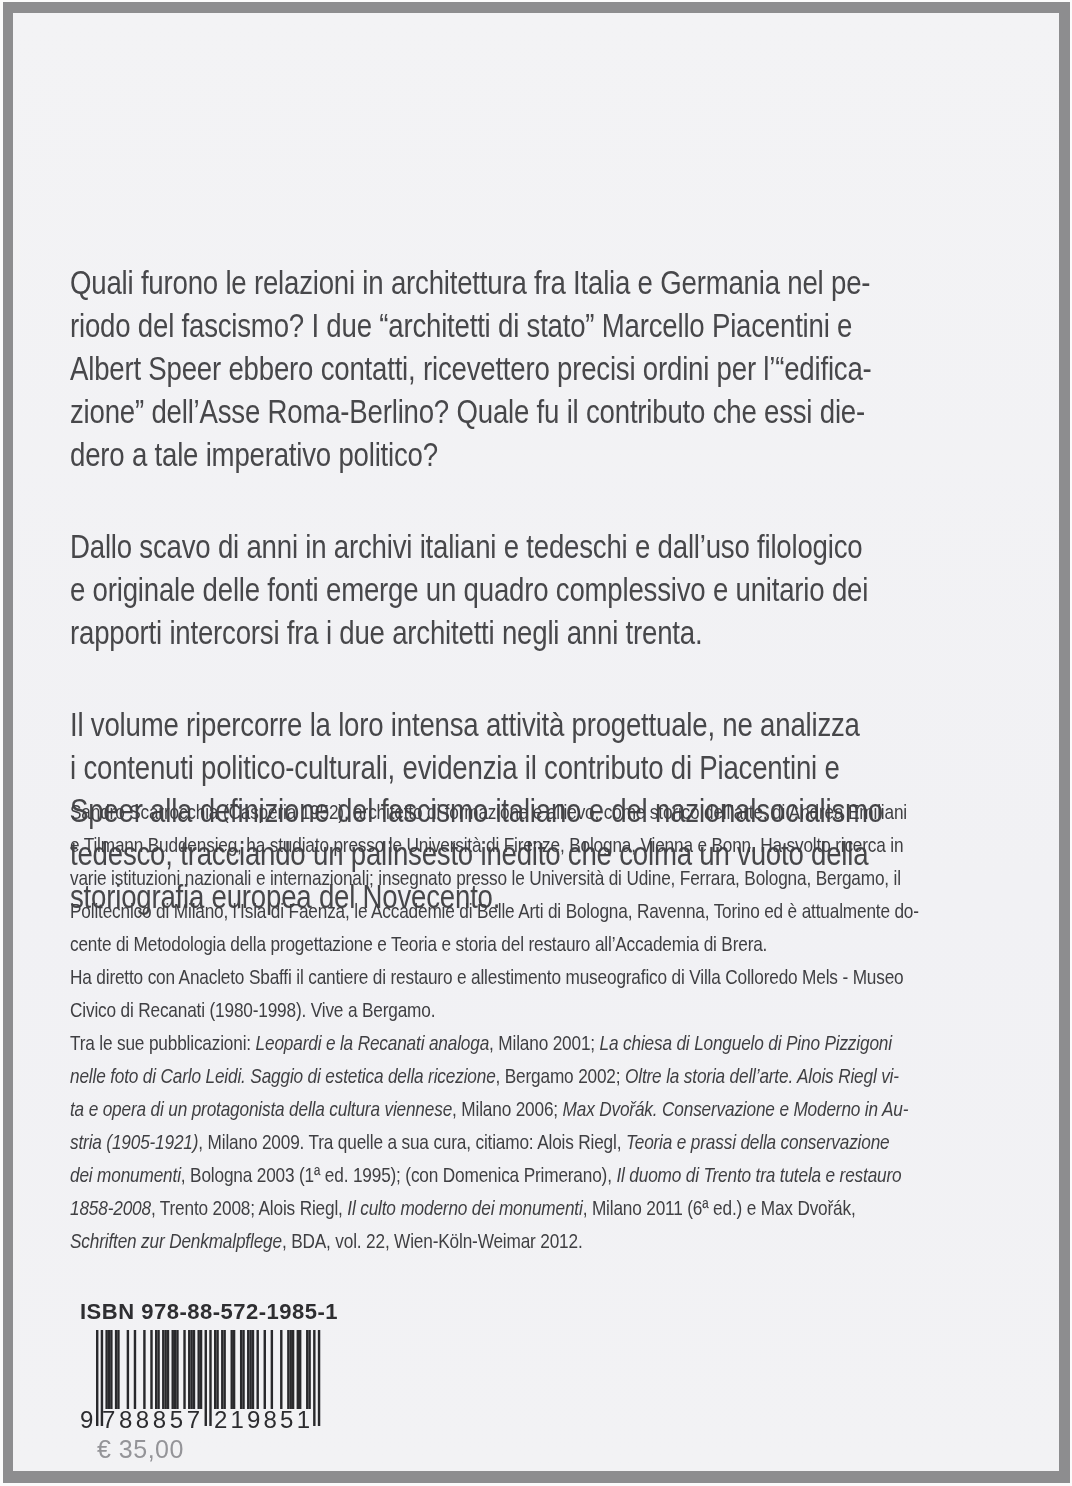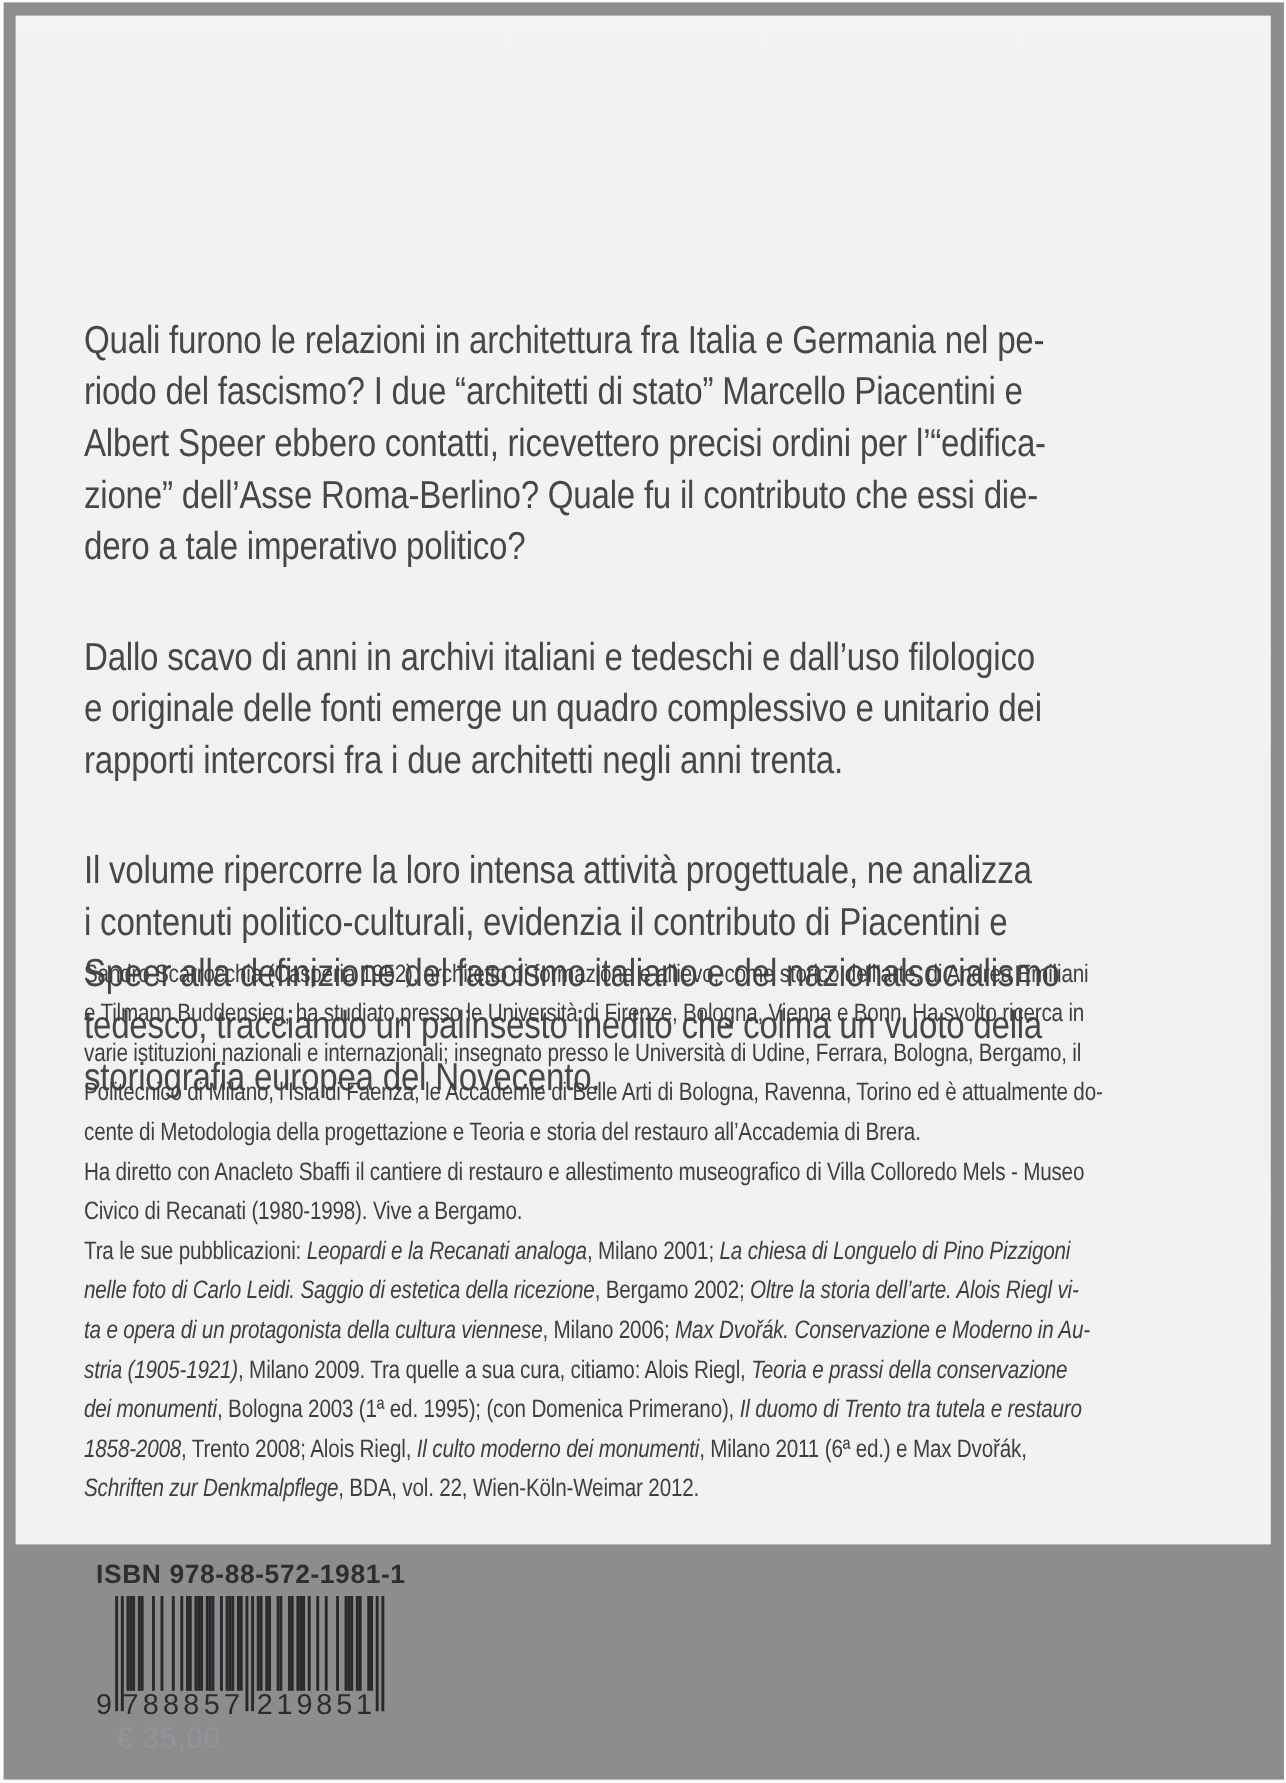--- a/index.html
+++ b/index.html
@@ -1,20 +1,20 @@
 <!DOCTYPE html>
 <html style="--frame: #8d8d8f; --cover: #f2f2f4; --synopsis-ink: #47474a; --bio-ink: #3f3f42; --isbn-ink: #2e2e31; --digit-ink: #2c2c2f; --bar: #29292c; --price-ink: #949498;"><head>
 <meta charset="utf-8">
 <style>
   html,body{margin:0;padding:0;background:#fbfbfb;}
   body{width:1072px;height:1486px;position:relative;overflow:hidden;
        font-family:"Liberation Sans",sans-serif;}
   .photo-frame{position:absolute;left:3px;top:2px;right:2px;bottom:3px;
        background:var(--frame,#8d8d8f);}
-  .cover{position:absolute;left:13px;top:13px;width:1046px;height:1274px;
+  .cover{position:absolute;left:13px;top:13px;width:1046px;height:1458px;
        background:linear-gradient(180deg,#f3f3f5 0%,#f1f1f4 60%,#f2f2f4 100%);}
   .synopsis{position:absolute;left:57px;top:206px;width:1140px;
        font-size:32.5px;line-height:43px;letter-spacing:-0.25px;
        color:var(--synopsis-ink,#47474a);
        transform:scaleX(.85);transform-origin:0 0;white-space:pre-line;}
   .synopsis p{margin:0 0 6px 0;}
   .bio{position:absolute;left:57px;top:782px;width:1165px;
        font-size:21px;line-height:33px;letter-spacing:-0.2px;
        color:var(--bio-ink,#3f3f42);
        transform:scaleX(.82);transform-origin:0 0;}
@@ -62,21 +62,21 @@
       <div class="rline"><span>Civico di Recanati (1980-1998). Vive a Bergamo.</span></div>
       <div class="rline"><span>Tra le sue pubblicazioni: </span><span class="it">Leopardi e la Recanati analoga</span><span>, Milano 2001; </span><span class="it">La chiesa di Longuelo di Pino Pizzigoni</span></div>
       <div class="rline"><span class="it">nelle foto di Carlo Leidi. Saggio di estetica della ricezione</span><span>, Bergamo 2002; </span><span class="it">Oltre la storia dell’arte. Alois Riegl vi-</span></div>
       <div class="rline"><span class="it">ta e opera di un protagonista della cultura viennese</span><span>, Milano 2006; </span><span class="it">Max Dvořák. Conservazione e Moderno in Au-</span></div>
       <div class="rline"><span class="it">stria (1905-1921)</span><span>, Milano 2009. Tra quelle a sua cura, citiamo: Alois Riegl, </span><span class="it">Teoria e prassi della conservazione</span></div>
       <div class="rline"><span class="it">dei monumenti</span><span>, Bologna 2003 (1ª ed. 1995); (con Domenica Primerano), </span><span class="it">Il duomo di Trento tra tutela e restauro</span></div>
       <div class="rline"><span class="it">1858-2008</span><span>, Trento 2008; Alois Riegl, </span><span class="it">Il culto moderno dei monumenti</span><span>, Milano 2011 (6ª ed.) e Max Dvořák,</span></div>
       <div class="rline"><span class="it">Schriften zur Denkmalpflege</span><span>, BDA, vol. 22, Wien-Köln-Weimar 2012.</span></div>
     </div>
 
-  <div class="isbn-label">ISBN 978-88-572-1981-1</div>
+  <div class="isbn-label">ISBN 978-88-572-1985-1</div>
 
   <svg class="barcode" viewBox="0 0 245 102" xmlns="http://www.w3.org/2000/svg">
     <g>
         <rect x="16.00" y="0" width="2.42" height="96" fill="var(--bar,#29292c)"></rect>
         <rect x="20.72" y="0" width="2.42" height="96" fill="var(--bar,#29292c)"></rect>
         <rect x="25.44" y="0" width="2.42" height="79" fill="var(--bar,#29292c)"></rect>
         <rect x="27.80" y="0" width="2.42" height="79" fill="var(--bar,#29292c)"></rect>
         <rect x="30.16" y="0" width="2.42" height="79" fill="var(--bar,#29292c)"></rect>
         <rect x="34.88" y="0" width="2.42" height="79" fill="var(--bar,#29292c)"></rect>
         <rect x="37.24" y="0" width="2.42" height="79" fill="var(--bar,#29292c)"></rect>

